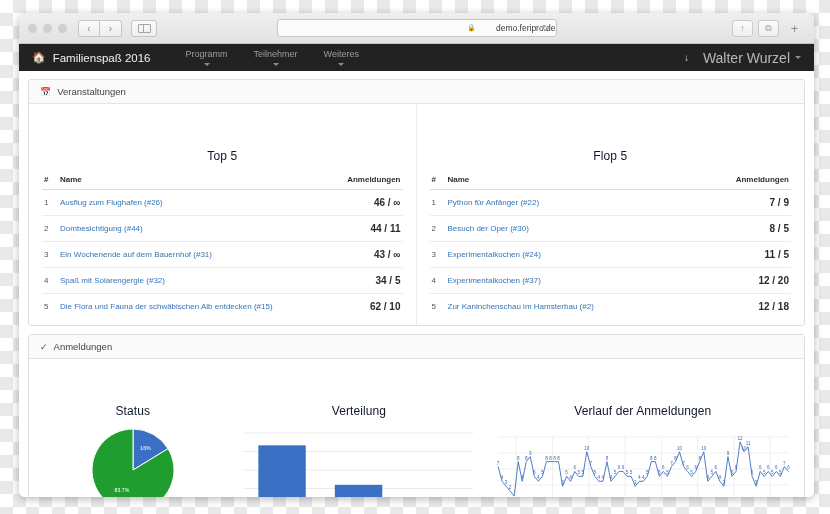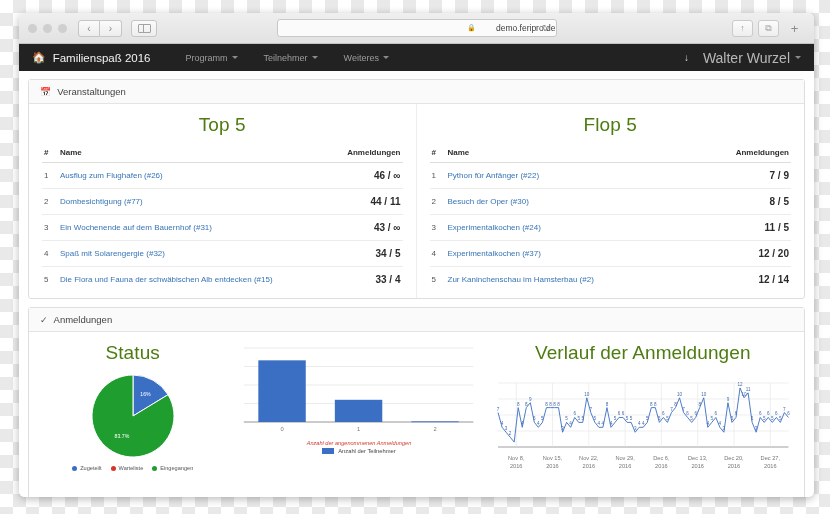--- a/index.html
+++ b/index.html
@@ -93,21 +93,21 @@
     background: #222222;
     display: flex; align-items: center;
     padding: 0 13px;
     flex: 0 0 auto;
   }
   .brand { display: flex; align-items: center; gap: 7px; color: #f2f2f2; font-size: 11.5px; }
   .home-icon { font-size: 11px; color: #fff; }
   .navlinks { display: flex; align-items: center; gap: 0; margin-left: 22px; }
   .navlink {
     color: #9d9d9d; font-size: 9px; padding: 0 13px;
-    display: flex; align-items: center; gap: 4px; cursor: pointer;
+    display: flex; align-items: center; gap: 4px; cursor: pointer; flex-direction: column;
   }
   .caret { width:0;height:0;border-left:3px solid transparent;border-right:3px solid transparent;border-top:3px solid #8b8b8b; }
   .nav-right { margin-left: auto; display: flex; align-items: center; gap: 14px; }
   .dl-icon { color: #d8d8d8; font-size: 10px; }
   .user-menu { color: #b7b7b7; font-size: 14px; display: flex; align-items: center; gap: 5px; }
 
   
   .page {
     flex: 1 1 auto;
     background: #ffffff;
@@ -128,25 +128,26 @@
     font-size: 9.5px; color: #444;
     display: flex; align-items: center; gap: 6px;
   }
   .panel-head .hicon { font-size: 9px; color: #555; }
   .panel-body { display: flex; }
 
   .half { width: 50%; padding: 10px 13px 6px 13px; }
   .half.left { border-right: 1px solid #ededed; }
   .chart-title {
     text-align: center;
-    font-size: 19px;
-    color: #4d7c0f;
+    font-size: 12px;
+    color: #0f172a;
     font-weight: normal;
     margin-bottom: 9px;
     letter-spacing: .1px;
+    margin-top: 35px;
   }
   table { width: 100%; border-collapse: collapse; }
   th {
     font-size: 8px; color: #2e2e2e; text-align: left;
     padding: 3px 2px 5px 2px;
     border-bottom: 1.5px solid #dddddd;
     font-weight: bold;
   }
   th.num, td.num { text-align: right; }
   th.rank, td.rank { width: 16px; text-align: left; }
@@ -268,37 +269,37 @@
               </tr>
             </thead>
             <tbody>
               <tr>
                 <td class="rank">1</td>
                 <td><a href="#">Ausflug zum Flughafen (#26)</a></td>
                 <td class="num">46 / ∞</td>
               </tr>
               <tr>
                 <td class="rank">2</td>
-                <td><a href="#">Dombesichtigung (#77)</a></td>
+                <td><a href="#">Dombesichtigung (#44)</a></td>
                 <td class="num">44 / 11</td>
               </tr>
               <tr>
                 <td class="rank">3</td>
                 <td><a href="#">Ein Wochenende auf dem Bauernhof (#31)</a></td>
                 <td class="num">43 / ∞</td>
               </tr>
               <tr>
                 <td class="rank">4</td>
                 <td><a href="#">Spaß mit Solarengergie (#32)</a></td>
                 <td class="num">34 / 5</td>
               </tr>
               <tr>
                 <td class="rank">5</td>
                 <td><a href="#">Die Flora und Fauna der schwäbischen Alb entdecken (#15)</a></td>
-                <td class="num">33 / 4</td>
+                <td class="num">62 / 10</td>
               </tr>
             </tbody>
           </table>
         </div>
 
         <div class="half">
           <div class="chart-title">Flop 5</div>
           <table>
             <thead>
               <tr>
@@ -324,21 +325,21 @@
                 <td class="num">11 / 5</td>
               </tr>
               <tr>
                 <td class="rank">4</td>
                 <td><a href="#">Experimentalkochen (#37)</a></td>
                 <td class="num">12 / 20</td>
               </tr>
               <tr>
                 <td class="rank">5</td>
                 <td><a href="#">Zur Kaninchenschau im Hamsterbau (#2)</a></td>
-                <td class="num">12 / 14</td>
+                <td class="num">12 / 18</td>
               </tr>
             </tbody>
           </table>
         </div>
 
       </div>
     </div>
 
     <div class="panel">
       <div class="panel-head">
@@ -367,20 +368,21 @@
               <span>Warteliste</span>
             </div>
             <div class="legend-item">
               <span class="legend-dot" id="lg2" style="background: rgb(31, 157, 47);"></span>
               <span>Eingegangen</span>
             </div>
           </div>
         </div>
 
         <div class="chart-cell c2">
+          <div class="chart-title">Verteilung</div>
           <svg id="bar-svg" width="100%" height="96" viewBox="0 0 250 96" preserveAspectRatio="none">
               <line x1="6" x2="244" y1="6" y2="6" stroke="#e2e2e2" stroke-width="0.7"></line>
               <line x1="6" x2="244" y1="24.5" y2="24.5" stroke="#e2e2e2" stroke-width="0.7"></line>
               <line x1="6" x2="244" y1="43" y2="43" stroke="#e2e2e2" stroke-width="0.7"></line>
               <line x1="6" x2="244" y1="61.5" y2="61.5" stroke="#e2e2e2" stroke-width="0.7"></line>
               <line x1="6" x2="244" y1="80" y2="80" stroke="#888" stroke-width="0.9"></line>
               <rect x="21.073333333333334" y="18.33333333333333" width="49.18666666666666" height="61.66666666666667" fill="#3a6fc4"></rect>
               <text x="45.666666666666664" y="89" text-anchor="middle" font-size="6" fill="#777" font-family="&quot;Liberation Sans&quot;, sans-serif">0</text>
               <rect x="100.40666666666667" y="57.8" width="49.18666666666666" height="22.2" fill="#3a6fc4"></rect>
               <text x="125" y="89" text-anchor="middle" font-size="6" fill="#777" font-family="&quot;Liberation Sans&quot;, sans-serif">1</text>

